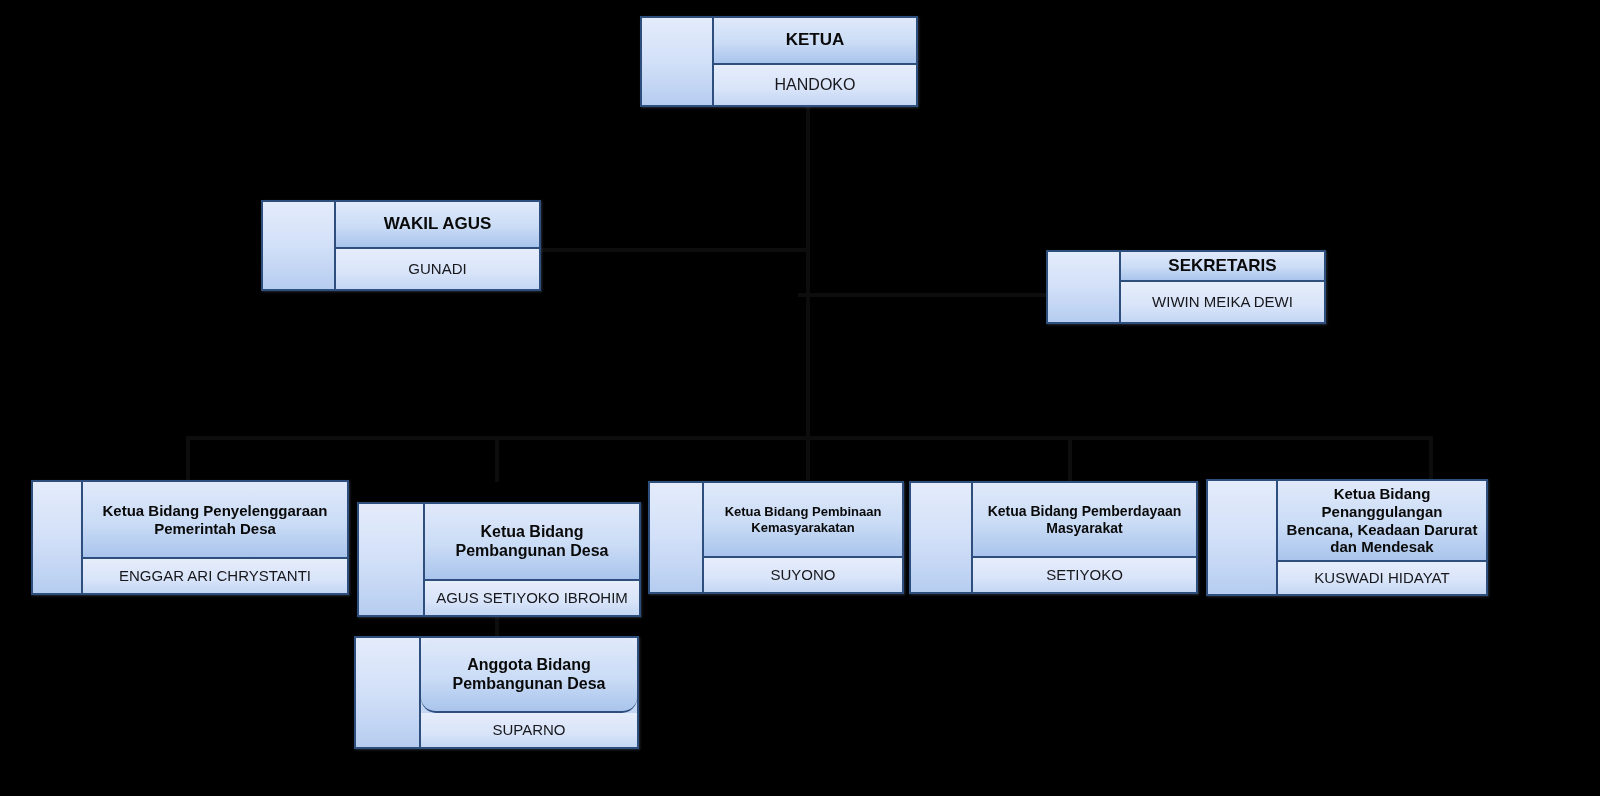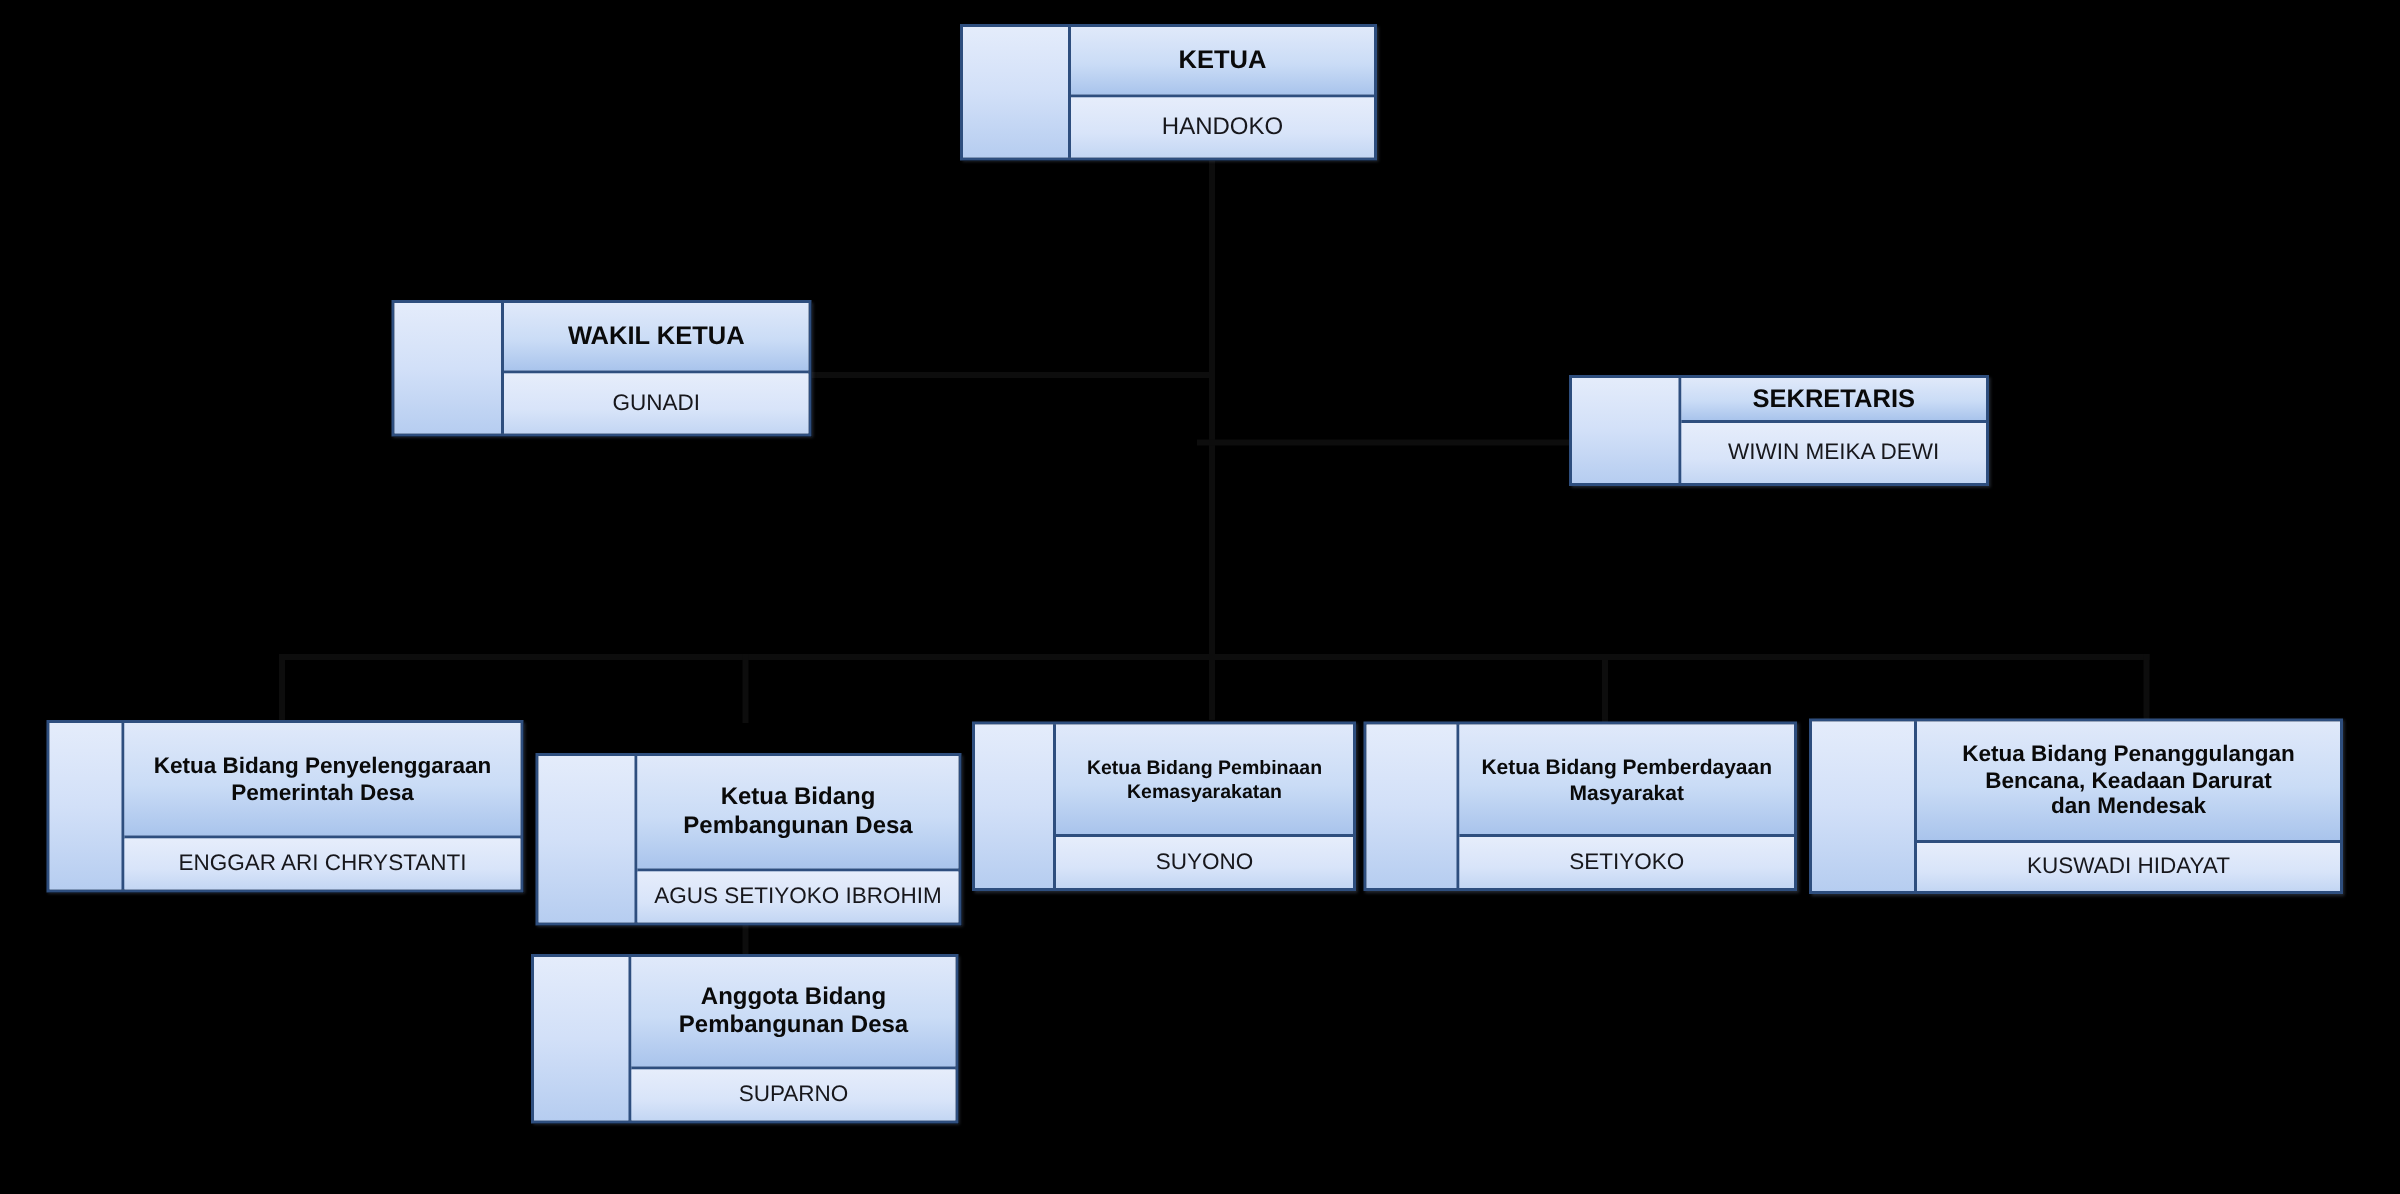--- a/index.html
+++ b/index.html
@@ -98,21 +98,21 @@
       <div class="org-box" style="left: 640px; top: 16px; width: 278px; height: 91px;">
         <div class="box-sidecell" style="width: 72px;"></div>
         <div class="box-body">
           <div class="box-title" style="height: 47px; font-size: 17px;">KETUA</div>
           <div class="box-name" style="height: 40px; font-size: 16px;">HANDOKO</div>
         </div>
       </div>
       <div class="org-box" style="left: 261px; top: 200px; width: 280px; height: 91px;">
         <div class="box-sidecell" style="width: 73px;"></div>
         <div class="box-body">
-          <div class="box-title" style="height: 47px; font-size: 17px;">WAKIL KETUA</div>
+          <div class="box-title" style="height: 47px; font-size: 17px;">WAKIL AGUS</div>
           <div class="box-name" style="height: 40px; font-size: 15px;">GUNADI</div>
         </div>
       </div>
       <div class="org-box" style="left: 1046px; top: 250px; width: 280px; height: 74px;">
         <div class="box-sidecell" style="width: 73px;"></div>
         <div class="box-body">
           <div class="box-title" style="height: 46px; font-size: 17px;">SEKRETARIS</div>
           <div class="box-name" style="height: 40px; font-size: 15px;">WIWIN MEIKA DEWI</div>
         </div>
       </div>
@@ -141,31 +141,31 @@
         </div>
       </div>
       <div class="org-box" style="left: 909px; top: 481px; width: 289px; height: 113px; justify-content: space-between;">
         <div class="box-sidecell" style="width: 62px;"></div>
         <div class="box-body">
           <div class="box-title" style="height: 75px; font-size: 14px;">Ketua Bidang Pemberdayaan
 Masyarakat</div>
           <div class="box-name" style="height: 34px; font-size: 15px;">SETIYOKO</div>
         </div>
       </div>
-      <div class="org-box" style="left: 1206px; top: 479px; width: 356px; height: 117px;">
+      <div class="org-box" style="left: 1206px; top: 479px; width: 282px; height: 117px;">
         <div class="box-sidecell" style="width: 70px;"></div>
         <div class="box-body">
           <div class="box-title" style="height: 81px; font-size: 15px;">Ketua Bidang Penanggulangan
 Bencana, Keadaan Darurat
 dan Mendesak</div>
           <div class="box-name" style="height: 32px; font-size: 15px;">KUSWADI HIDAYAT</div>
         </div>
       </div>
       <div class="org-box" style="left: 354px; top: 636px; width: 285px; height: 113px;">
         <div class="box-sidecell" style="width: 65px;"></div>
         <div class="box-body">
-          <div class="box-title" style="height: 75px; font-size: 16px;">Anggota Bidang
+          <div class="box-title" style="height: 75px; font-size: 16px; border-radius: 15px;">Anggota Bidang
 Pembangunan Desa</div>
           <div class="box-name" style="height: 34px; font-size: 15px;">SUPARNO</div>
         </div>
       </div>
     </div>
 </div>
 
 </body></html>

